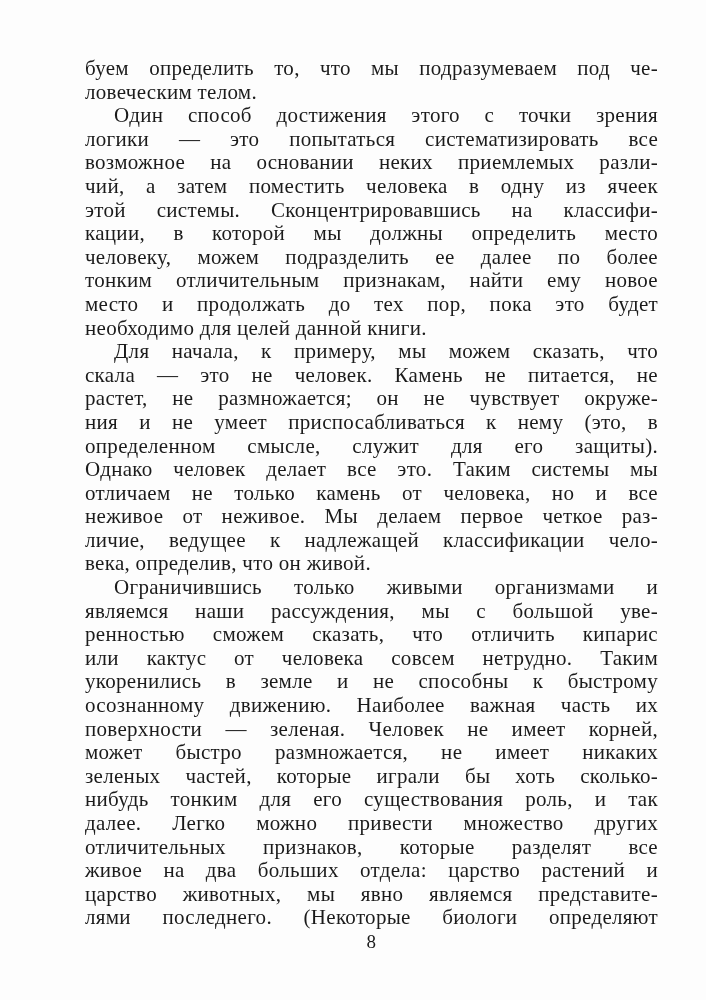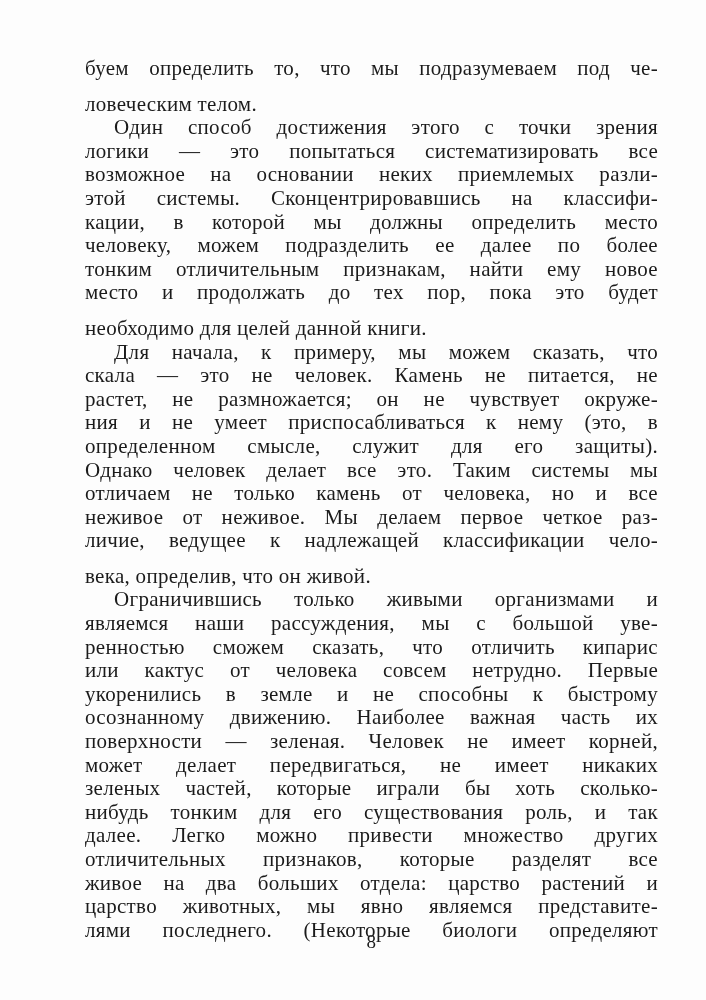--- a/index.html
+++ b/index.html
@@ -34,21 +34,20 @@
     text-align: justify;
     text-align-last: justify;
     white-space: normal;
     overflow: visible;
   }
   .line.indent {
     text-indent: 29px;
   }
   .line.para-end {
     text-align-last: left;
-    margin-top: 12px;
   }
   .folio {
     position: absolute;
     top: 930px;
     left: 85px;
     width: 573px;
     text-align: center;
     font-size: 19px;
     line-height: 24px;
     letter-spacing: 0.3px;
@@ -57,44 +56,45 @@
 </head>
 <body>
 
 <div class="page">
   <div class="text-block">
       <div class="line">буем определить то, что мы подразумеваем под че-</div>
       <div class="line para-end">ловеческим телом.</div>
       <div class="line indent">Один способ достижения этого с точки зрения</div>
       <div class="line">логики — это попытаться систематизировать все</div>
       <div class="line">возможное на основании неких приемлемых разли-</div>
+      <div class="line">чий, а затем поместить человека в одну из ячеек</div>
       <div class="line">этой системы. Сконцентрировавшись на классифи-</div>
       <div class="line">кации, в которой мы должны определить место</div>
       <div class="line">человеку, можем подразделить ее далее по более</div>
       <div class="line">тонким отличительным признакам, найти ему новое</div>
       <div class="line">место и продолжать до тех пор, пока это будет</div>
       <div class="line para-end">необходимо для целей данной книги.</div>
       <div class="line indent">Для начала, к примеру, мы можем сказать, что</div>
       <div class="line">скала — это не человек. Камень не питается, не</div>
       <div class="line">растет, не размножается; он не чувствует окруже-</div>
       <div class="line">ния и не умеет приспосабливаться к нему (это, в</div>
       <div class="line">определенном смысле, служит для его защиты).</div>
       <div class="line">Однако человек делает все это. Таким системы мы</div>
       <div class="line">отличаем не только камень от человека, но и все</div>
       <div class="line">неживое от неживое. Мы делаем первое четкое раз-</div>
       <div class="line">личие, ведущее к надлежащей классификации чело-</div>
       <div class="line para-end">века, определив, что он живой.</div>
       <div class="line indent">Ограничившись только живыми организмами и</div>
       <div class="line">являемся наши рассуждения, мы с большой уве-</div>
       <div class="line">ренностью сможем сказать, что отличить кипарис</div>
-      <div class="line">или кактус от человека совсем нетрудно. Первые</div>
+      <div class="line">или кактус от человека совсем нетрудно. Таким</div>
       <div class="line">укоренились в земле и не способны к быстрому</div>
       <div class="line">осознанному движению. Наиболее важная часть их</div>
       <div class="line">поверхности — зеленая. Человек не имеет корней,</div>
-      <div class="line">может делает передвигаться, не имеет никаких</div>
+      <div class="line">может быстро размножается, не имеет никаких</div>
       <div class="line">зеленых частей, которые играли бы хоть сколько-</div>
       <div class="line">нибудь тонким для его существования роль, и так</div>
       <div class="line">далее. Легко можно привести множество других</div>
       <div class="line">отличительных признаков, которые разделят все</div>
       <div class="line">живое на два больших отдела: царство растений и</div>
       <div class="line">царство животных, мы явно являемся представите-</div>
       <div class="line">лями последнего. (Некоторые биологи определяют</div>
     </div>
   <div class="folio">8</div>
 </div>

